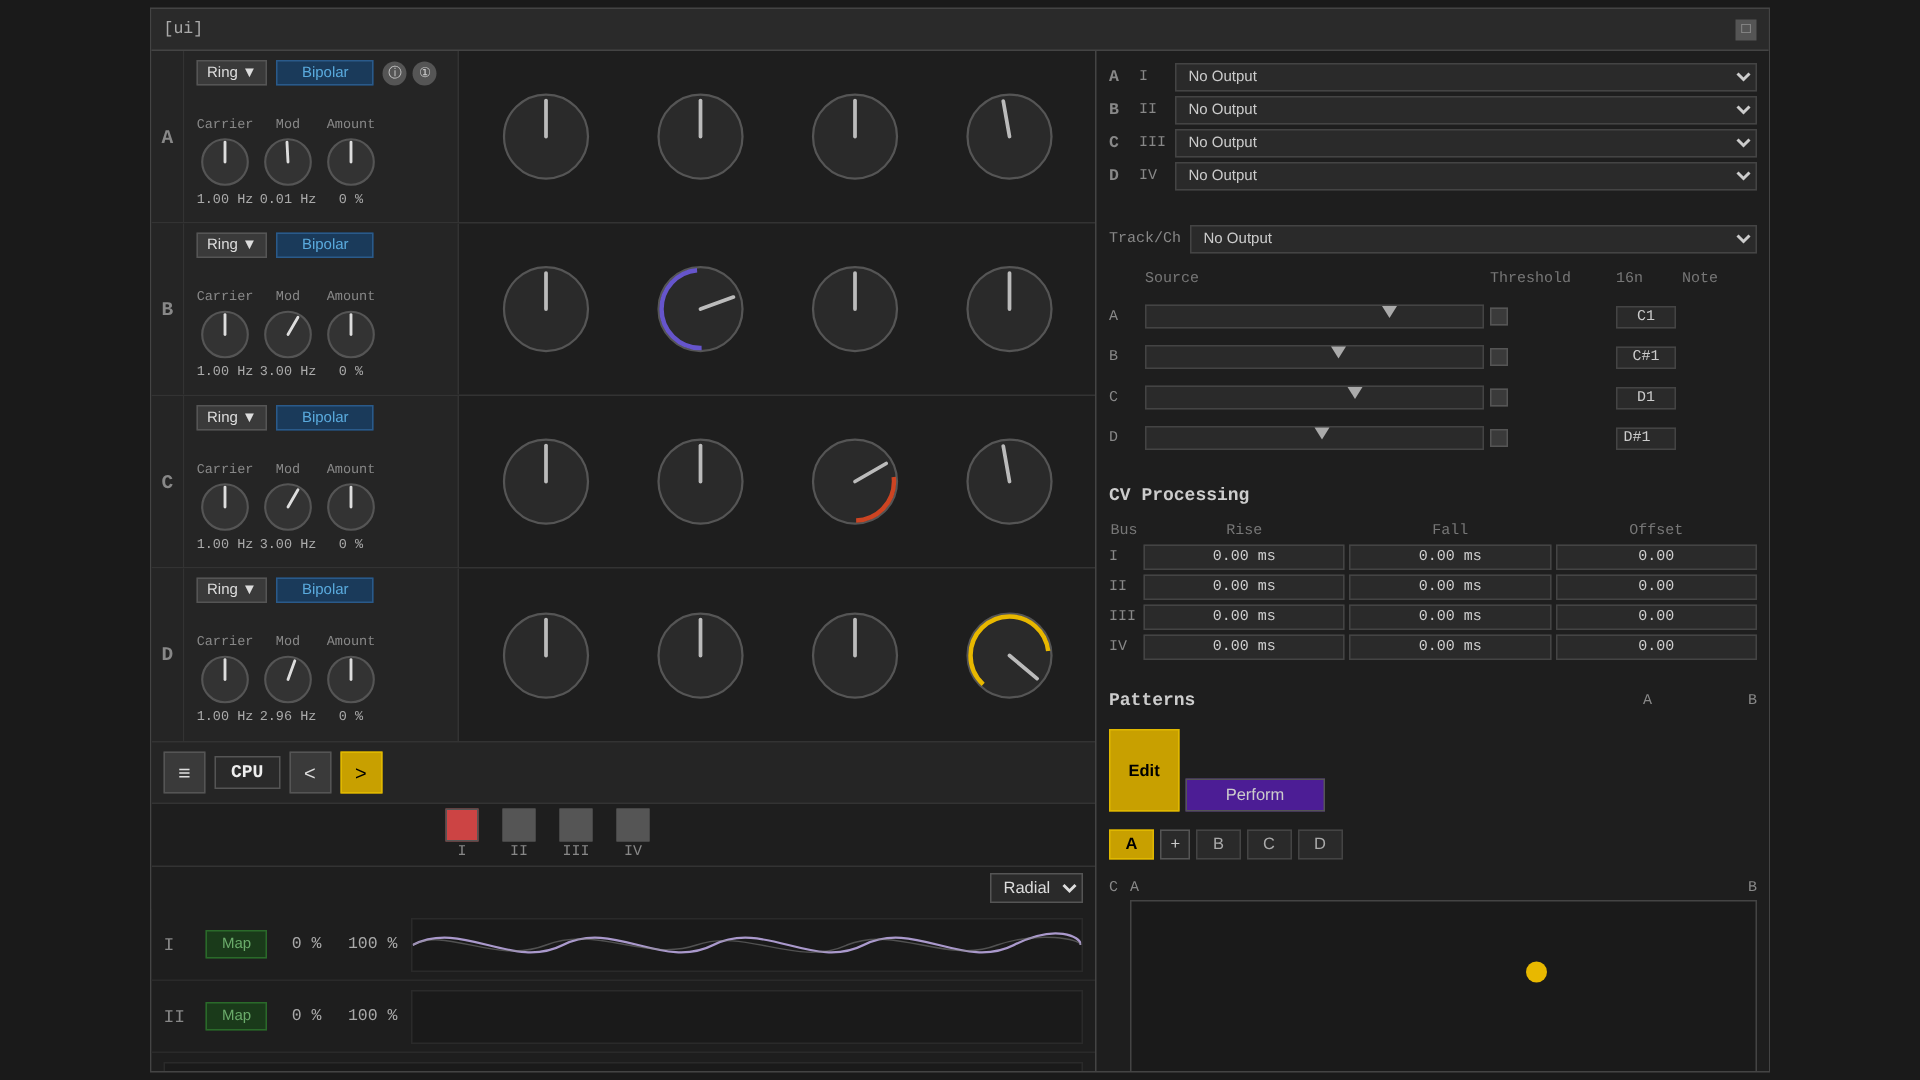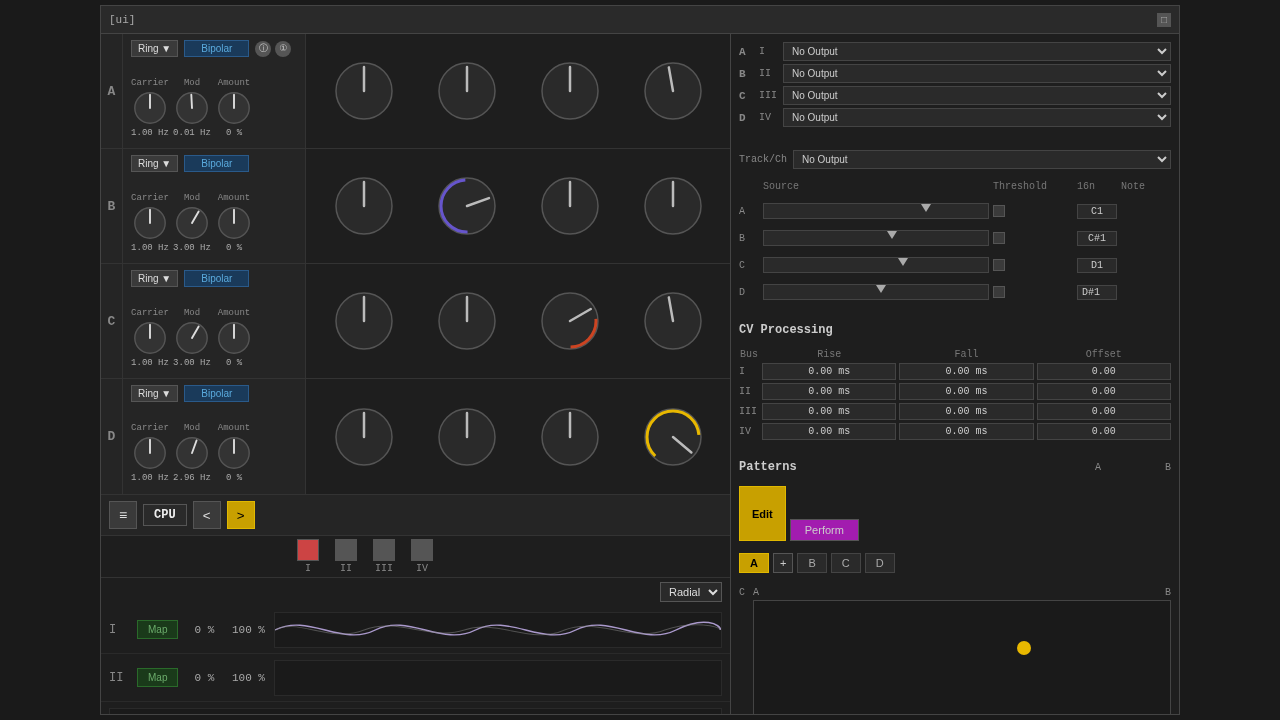--- a/index.html
+++ b/index.html
@@ -310,24 +310,24 @@
     .edit-btn {
       background: #c8a000;
       border: 1px solid #e0b800;
       color: #000;
       padding: 4px 12px;
       font-size: 11px;
       cursor: pointer;
       font-weight: bold;
     }
     .perform-btn {
-      background: #a21caf;
+      background: #4c1d95;
       border: 1px solid #555;
       color: #ccc;
-      padding: 4px 14px;
+      padding: 4px 26px;
       font-size: 11px;
       cursor: pointer;
       margin-top: 33px;
     }
     .pat-a-btn {
       background: #c8a000;
       border: 1px solid #e0b800;
       color: #000;
       padding: 3px 10px;
       font-size: 11px;

